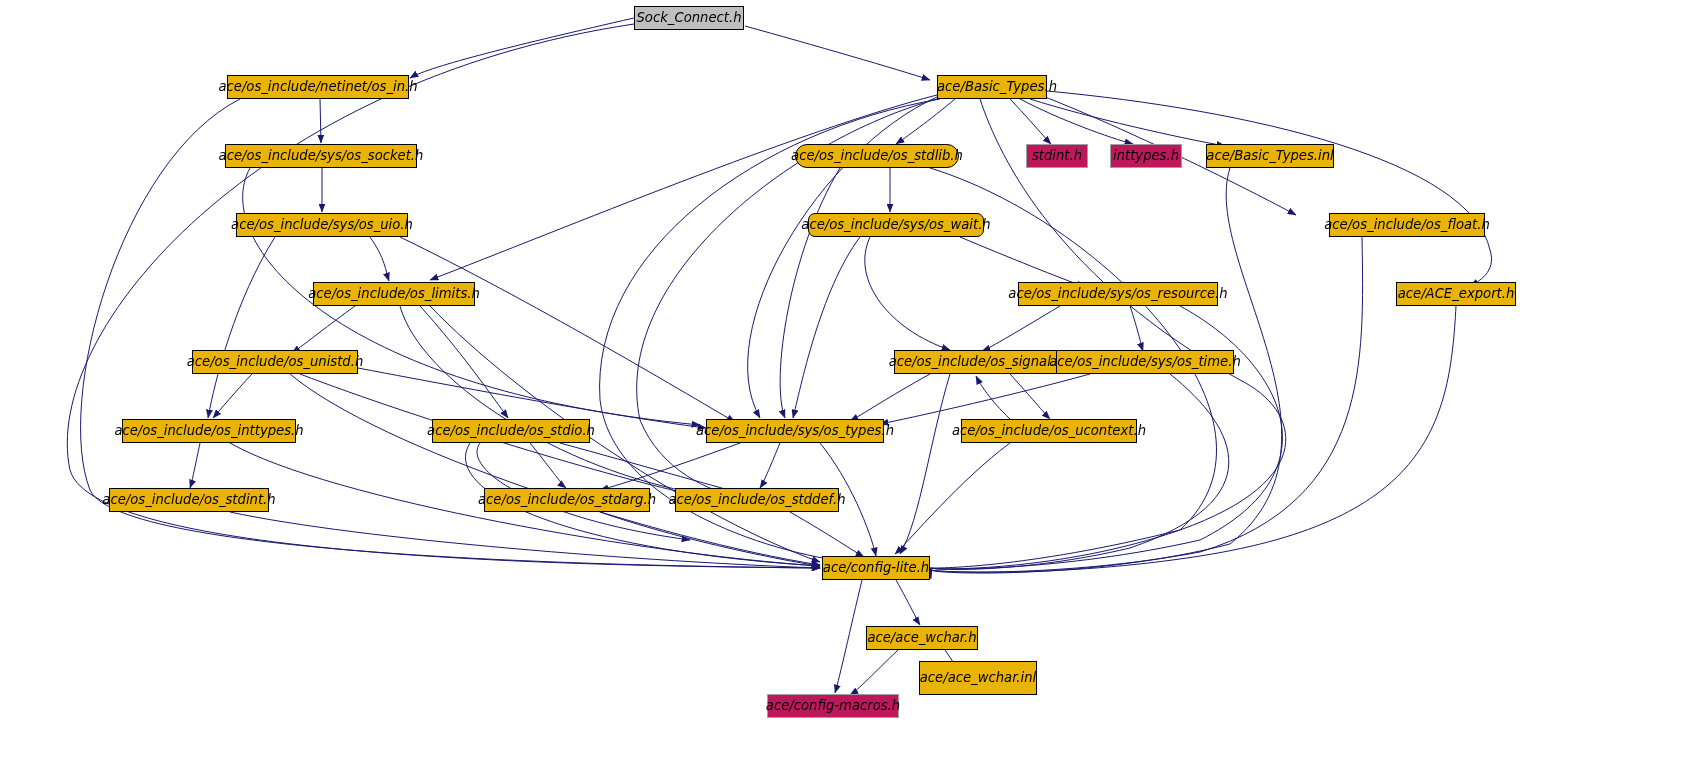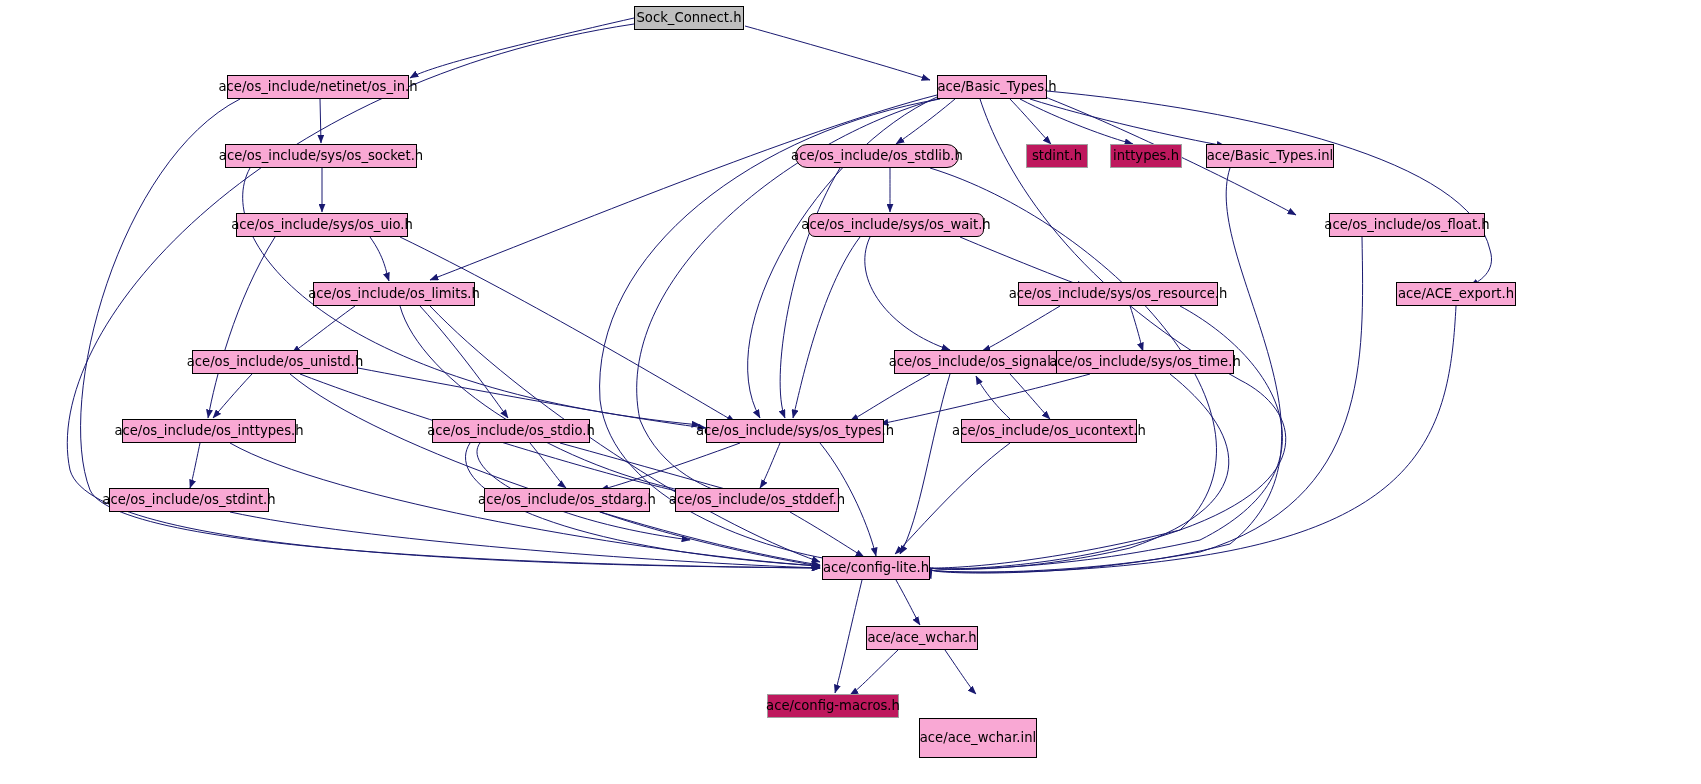--- a/index.html
+++ b/index.html
@@ -31,40 +31,41 @@
     width: 1701px;
     height: 784px;
   }
   .node {
     position: absolute;
     box-sizing: border-box;
     display: flex;
     align-items: center;
     justify-content: center;
     white-space: nowrap;
-    background: #f9a8d4;
+    background: #eab308;
     border: 1px solid #000000;
     color: #000000;
     font-size: 13.2px;
     line-height: 1;
     letter-spacing: 0px;
     cursor: pointer;
     transform: translate(-50%, -50%);
   }
   .node.root {
     background: #bfbfbf;
     border: 1px solid #000000;
   }
   .node.external {
     background: #be185d;
     border: 1px solid #a0a0a0;
   }
   .node-label {
     padding: 0 7px;
     pointer-events: none;
+    font-style: italic;
   }
 </style>
 </head>
 <body>
 
 <div id="graph-root">
   <svg id="edge-layer" viewBox="0 0 1701 784" width="1701" height="784" xmlns="http://www.w3.org/2000/svg">
     <defs>
       <marker id="arrowhead" markerWidth="9" markerHeight="7" refX="8.4" refY="3.5" orient="auto" markerUnits="strokeWidth">
         <polygon points="0 0, 9 3.5, 0 7" fill="#191970"></polygon>
@@ -212,17 +213,17 @@
       </div>
       <div class="node" title="ace/config-lite.h" style="left: 876px; top: 568px; width: 108px; height: 24px;">
         <span class="node-label">ace/config-lite.h</span>
       </div>
       <div class="node" title="ace/ace_wchar.h" style="left: 922px; top: 638px; width: 112px; height: 24px;">
         <span class="node-label">ace/ace_wchar.h</span>
       </div>
       <div class="node external" title="ace/config-macros.h" style="left: 833px; top: 706px; width: 132px; height: 24px;">
         <span class="node-label">ace/config-macros.h</span>
       </div>
-      <div class="node" title="ace/ace_wchar.inl" style="left: 978px; top: 738px; width: 118px; height: 40px;">
+      <div class="node" title="ace/ace_wchar.inl" style="left: 978px; top: 678px; width: 118px; height: 34px;">
         <span class="node-label">ace/ace_wchar.inl</span>
       </div>
     </div>
 </div>
 
 </body></html>

